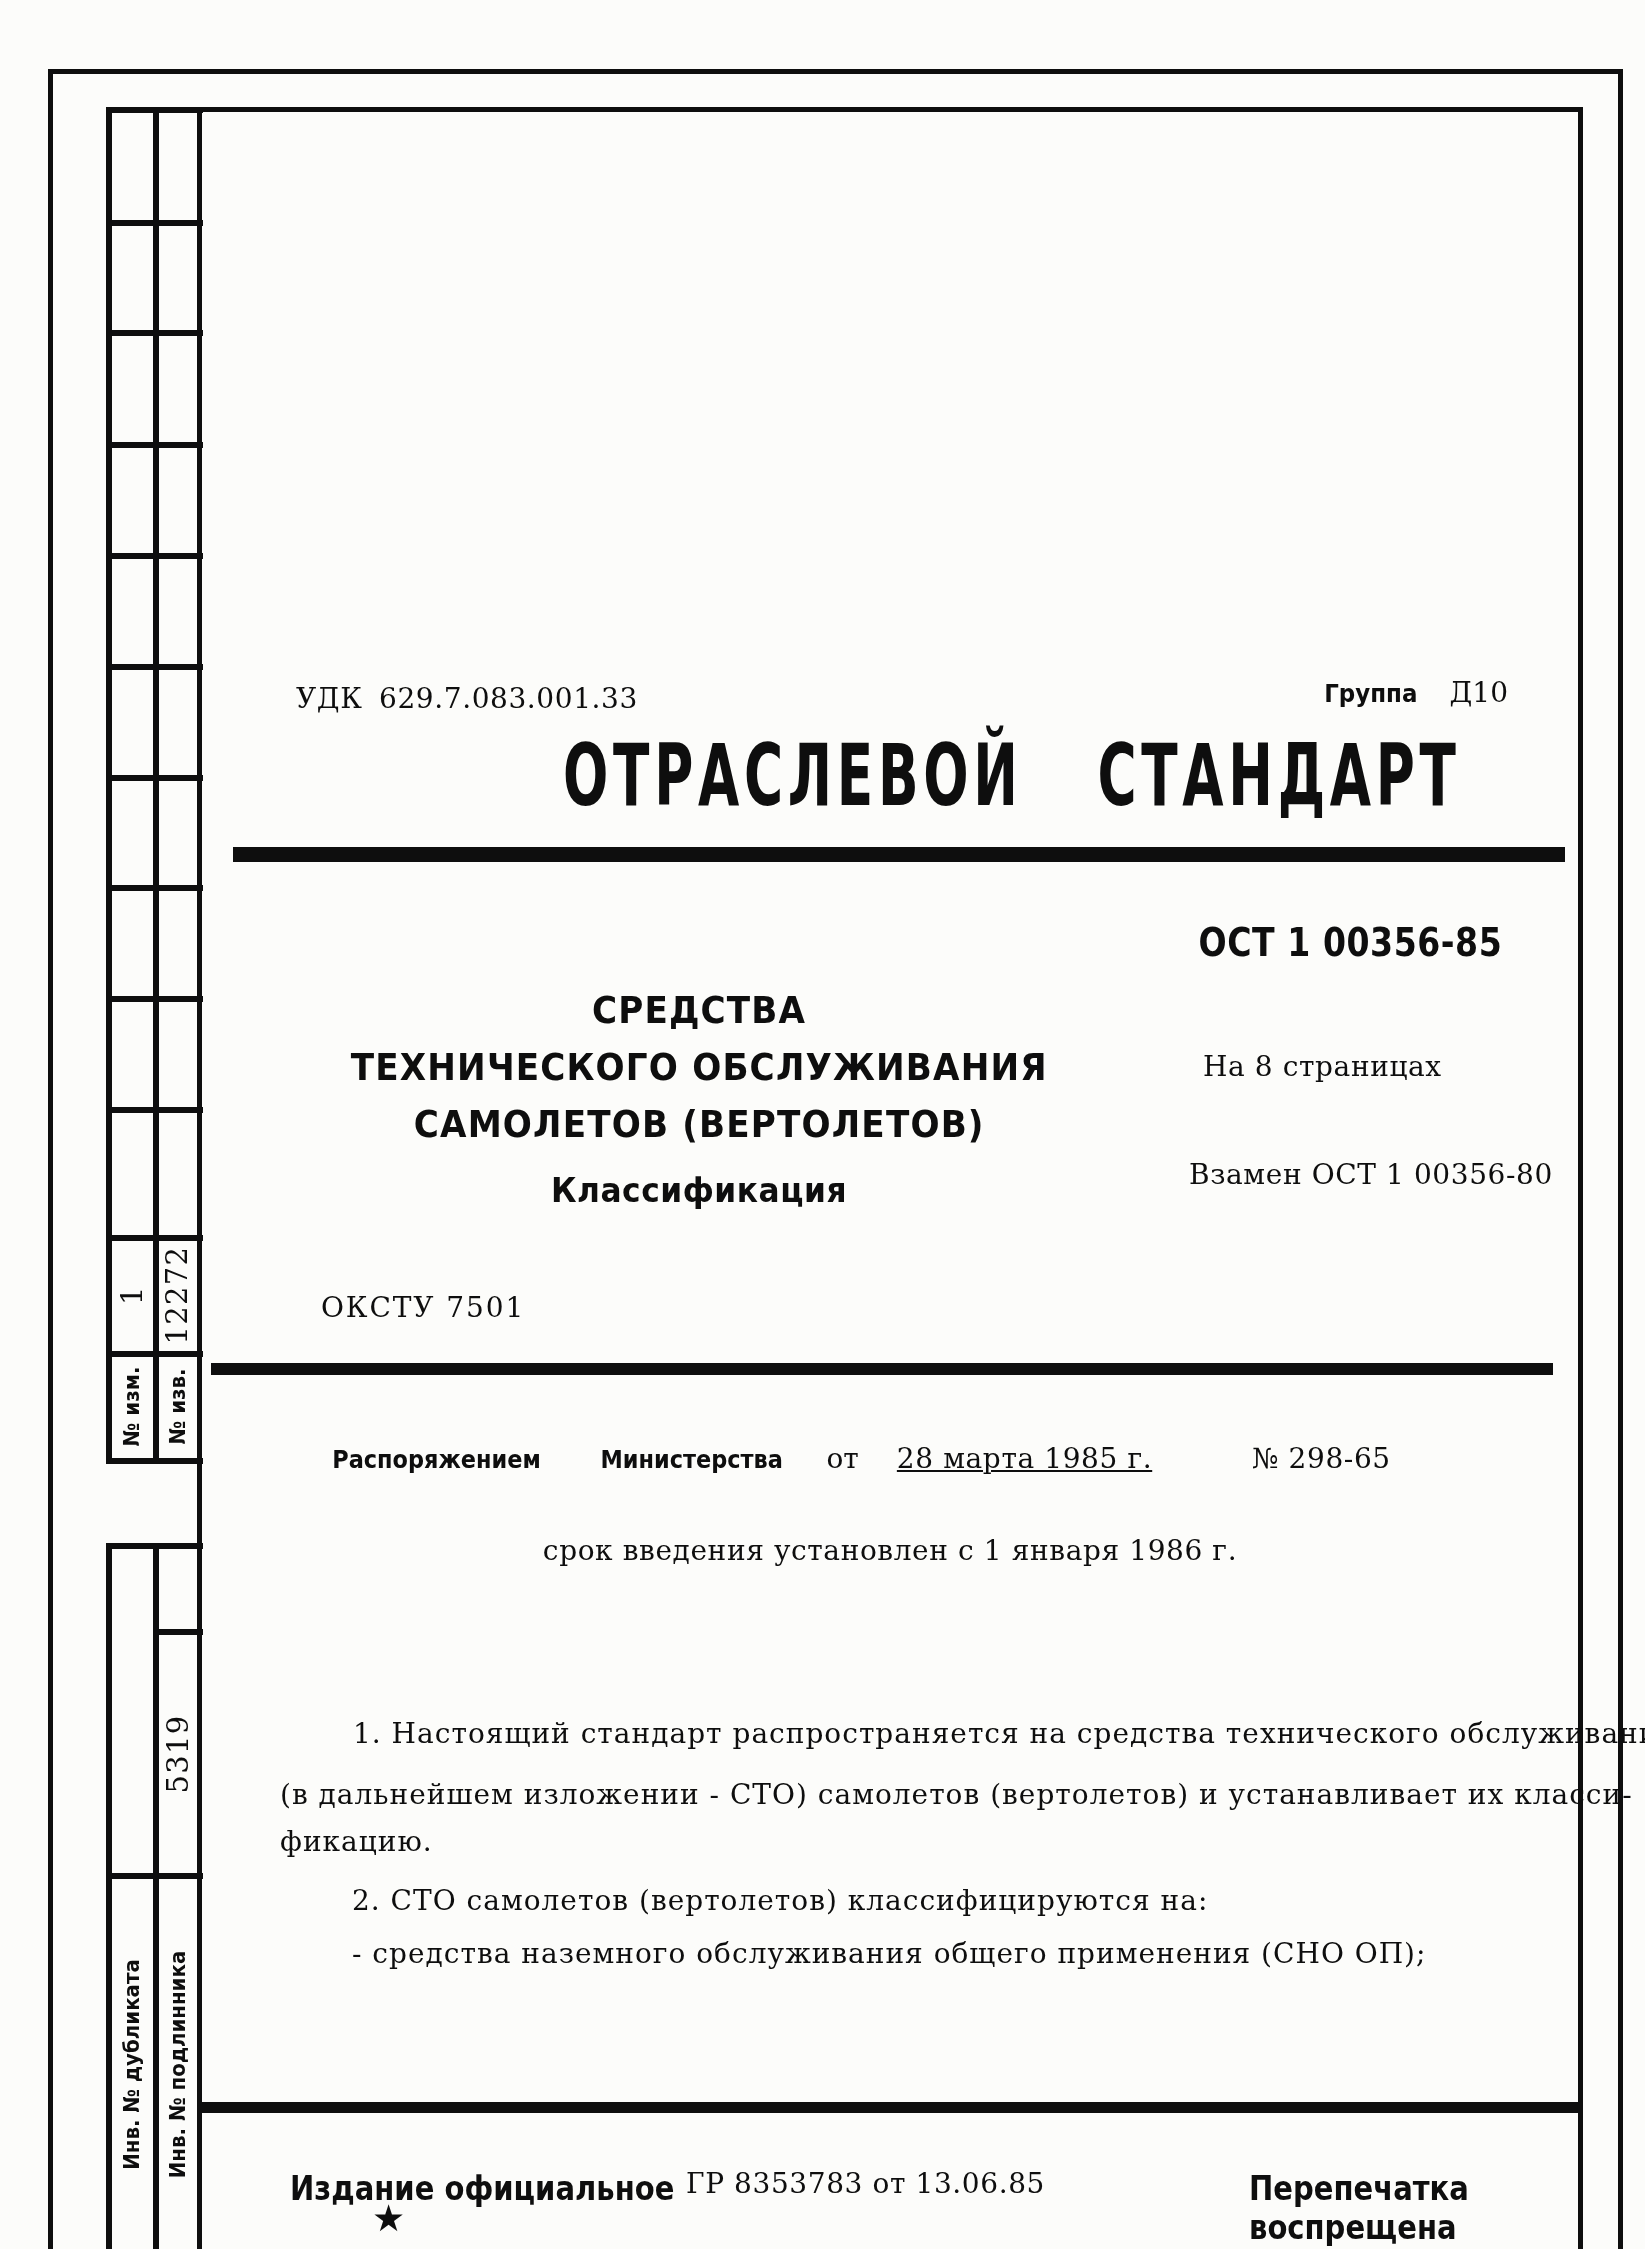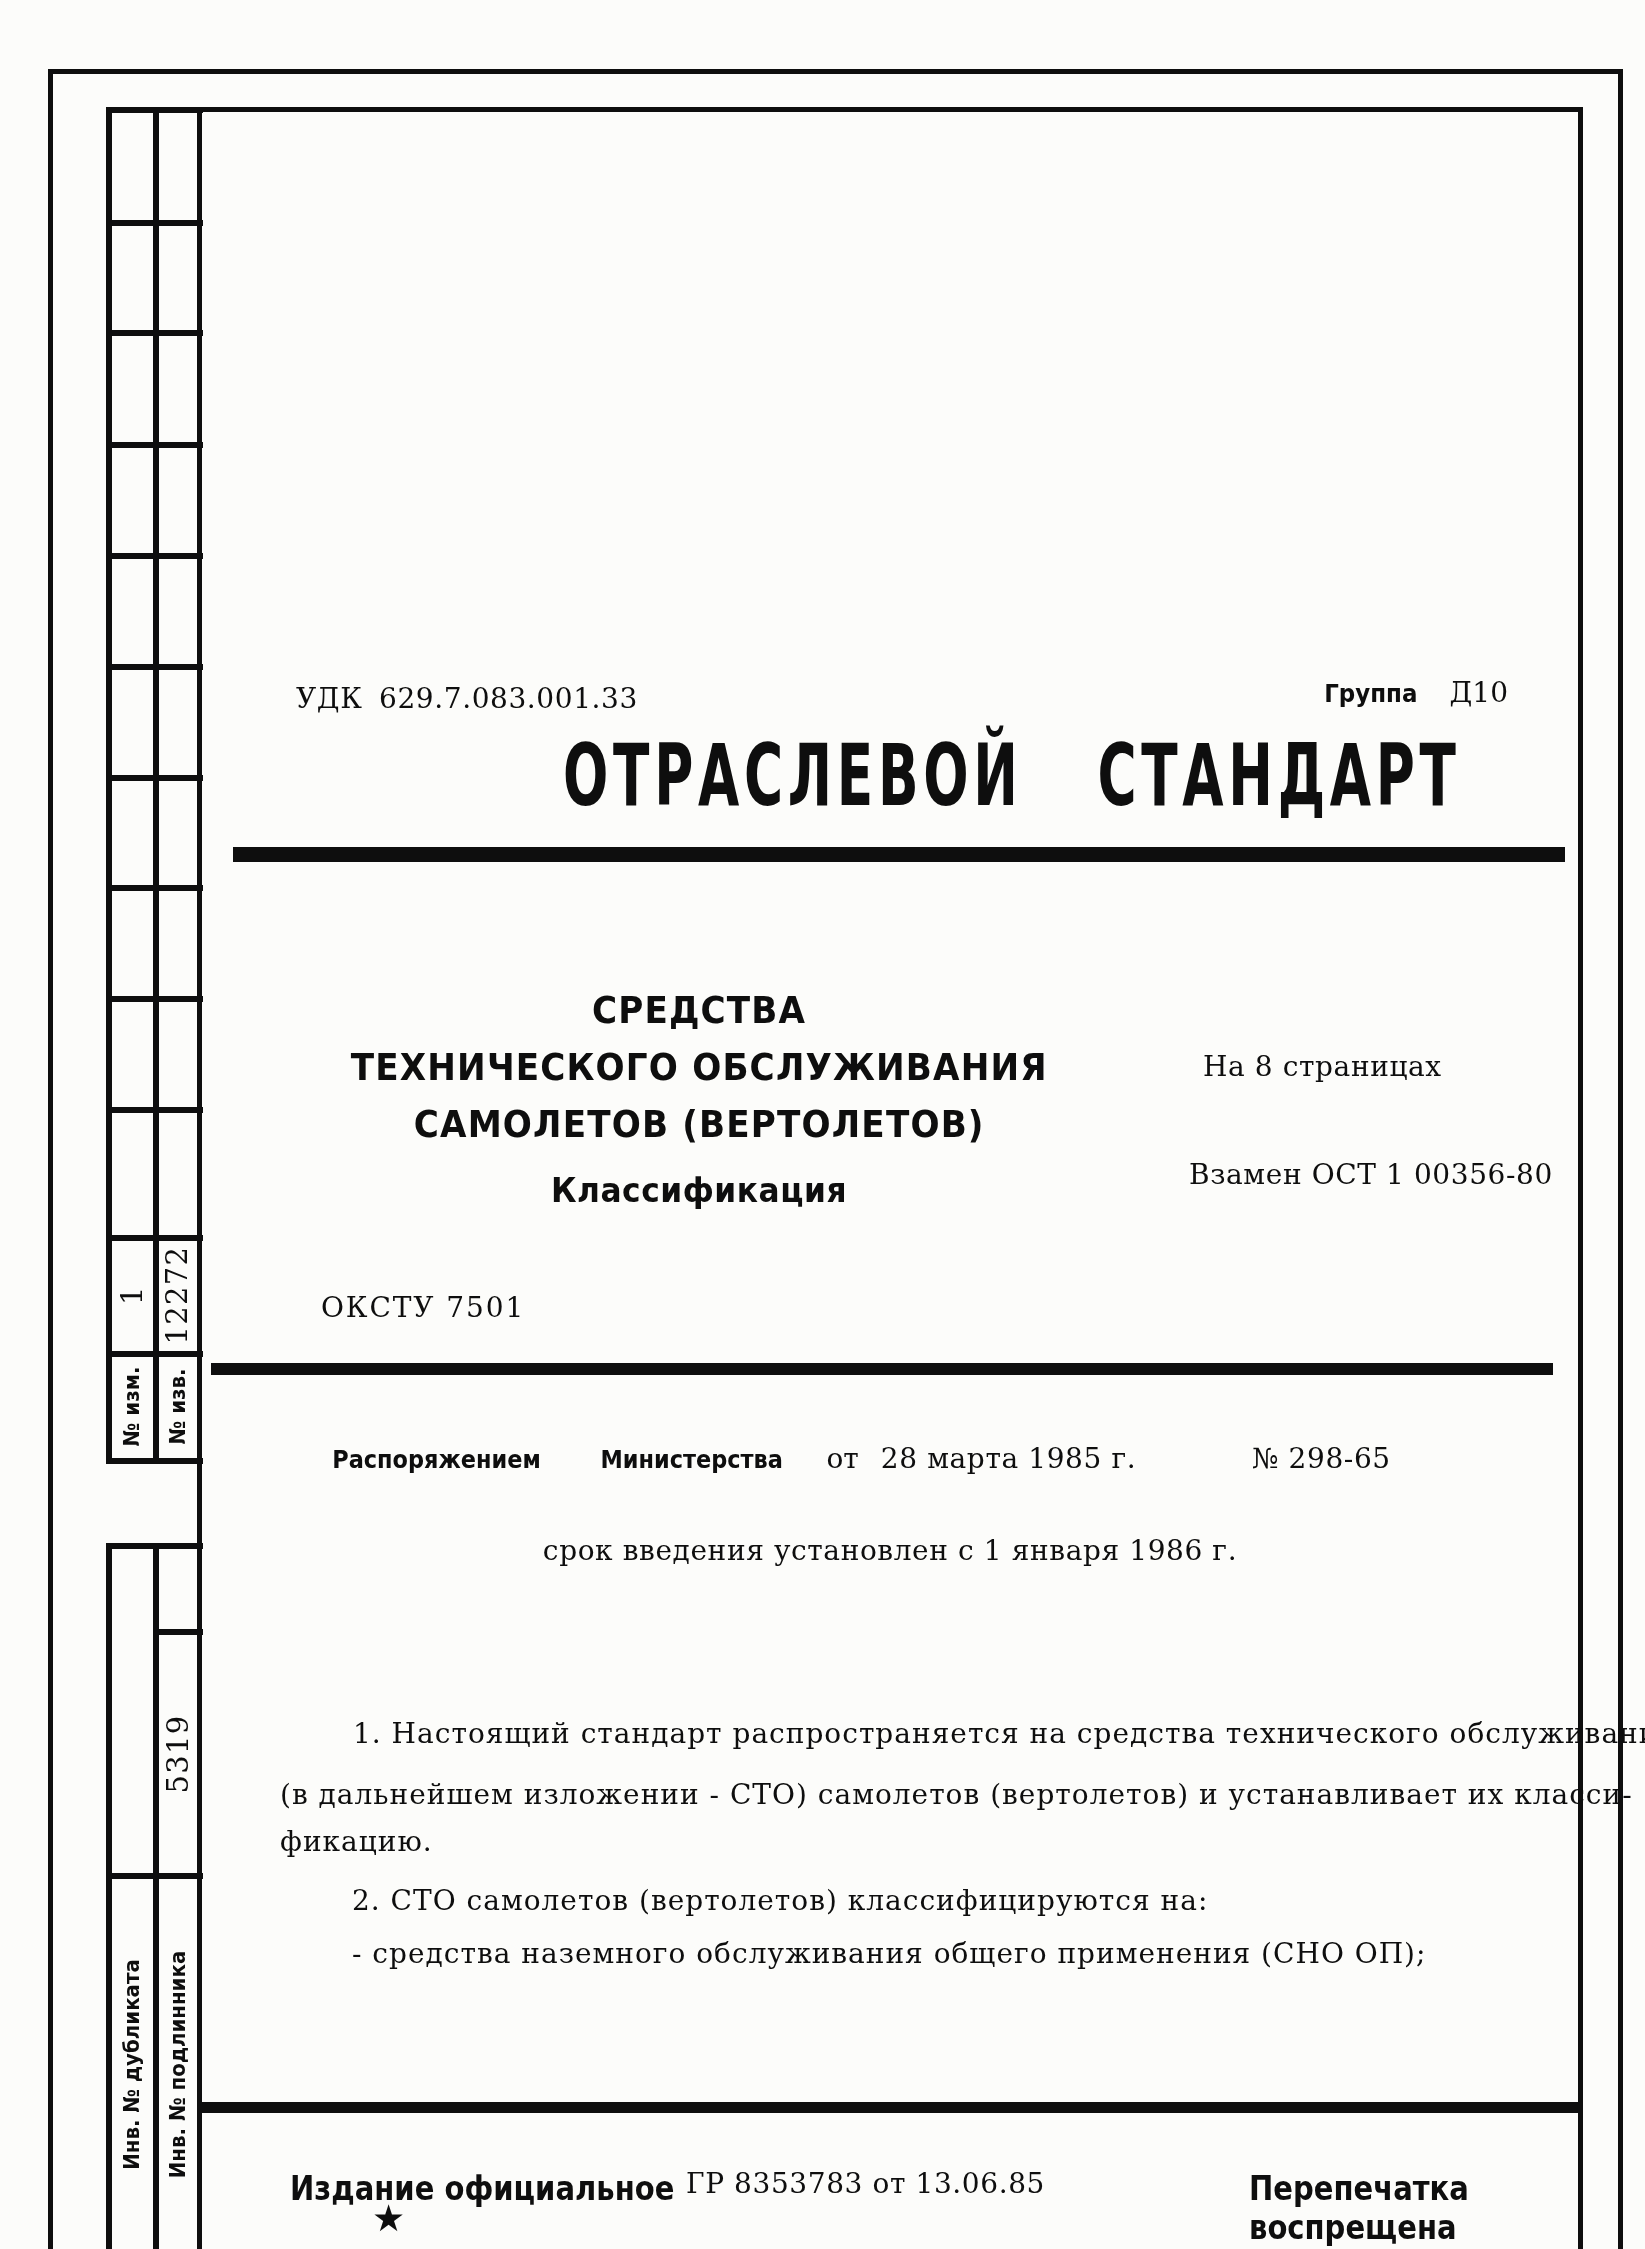--- a/index.html
+++ b/index.html
@@ -47,21 +47,21 @@
   #subtitle .inner{display:inline-block;transform:scaleX(0.92);transform-origin:center;letter-spacing:0.6px;}
   #pages-note{left:1203px;top:1050px;font-size:28px;letter-spacing:0.6px;}
   #replaces-note{left:1189px;top:1158px;font-size:28px;letter-spacing:0.6px;}
   #okstu{left:321px;top:1291px;font-size:28px;letter-spacing:1.9px;}
   #rule2{left:211px;top:1363px;width:1342px;height:11.5px;}
   #decree-line{left:318px;top:1442px;font-size:28px;white-space:nowrap;}
   #decree-line .b{font-family:"DejaVu Sans",sans-serif;font-weight:bold;font-size:25.5px;}
   #decree-line .b .inner{display:inline-block;transform:scaleX(0.88);}
   #decree-line .w2{margin-left:33px;}
   #decree-line .w3{margin-left:31px;}
-  #decree-line .date{margin-left:22px;letter-spacing:0.6px;}
+  #decree-line .date{margin-left:38px;letter-spacing:0.6px;text-decoration:underline;}
   #decree-number{left:1212px;top:1442px;font-size:28px;letter-spacing:0.6px;margin-left:40px;}
   #effective-line{left:197px;top:1534px;width:1386px;text-align:center;font-size:28px;letter-spacing:0.6px;}
   .body-line{font-size:28px;letter-spacing:1px;white-space:nowrap;}
   #bl-0{left:353px;top:1717px;}
   #bl-1{left:280px;top:1778px;}
   #bl-2{left:280px;top:1825px;}
   #bl-3{left:352px;top:1884px;}
   #bl-4{left:352px;top:1937px;}
   
   #footer-rule{left:197px;top:2102px;width:1385px;height:10.8px;}
@@ -128,20 +128,23 @@
     <span>УДК</span><span class="val">629.7.083.001.33</span>
   </div>
   <div class="abs" id="group-line">
     <span class="lab sansb"><span class="inner">Группа</span></span><span class="val">Д10</span>
   </div>
 
   <div class="abs sansb" id="doc-type">
     <span class="inner">ОТРАСЛЕВОЙ СТАНДАРТ</span>
   </div>
   <div class="abs ink" id="rule1"></div>
+  <div class="abs sansb" id="doc-number">
+    <span class="inner">ОСТ 1 00356-85</span>
+  </div>
 
   <div class="abs sansb title-line" id="title-1"><span class="inner">СРЕДСТВА</span></div>
   <div class="abs sansb title-line" id="title-2"><span class="inner">ТЕХНИЧЕСКОГО ОБСЛУЖИВАНИЯ</span></div>
   <div class="abs sansb title-line" id="title-3"><span class="inner">САМОЛЕТОВ (ВЕРТОЛЕТОВ)</span></div>
   <div class="abs sansb" id="subtitle"><span class="inner">Классификация</span></div>
 
   <div class="abs serif" id="pages-note">На 8 страницах</div>
   <div class="abs serif" id="replaces-note">Взамен ОСТ 1 00356-80</div>
   <div class="abs serif" id="okstu">ОКСТУ 7501</div>
 

